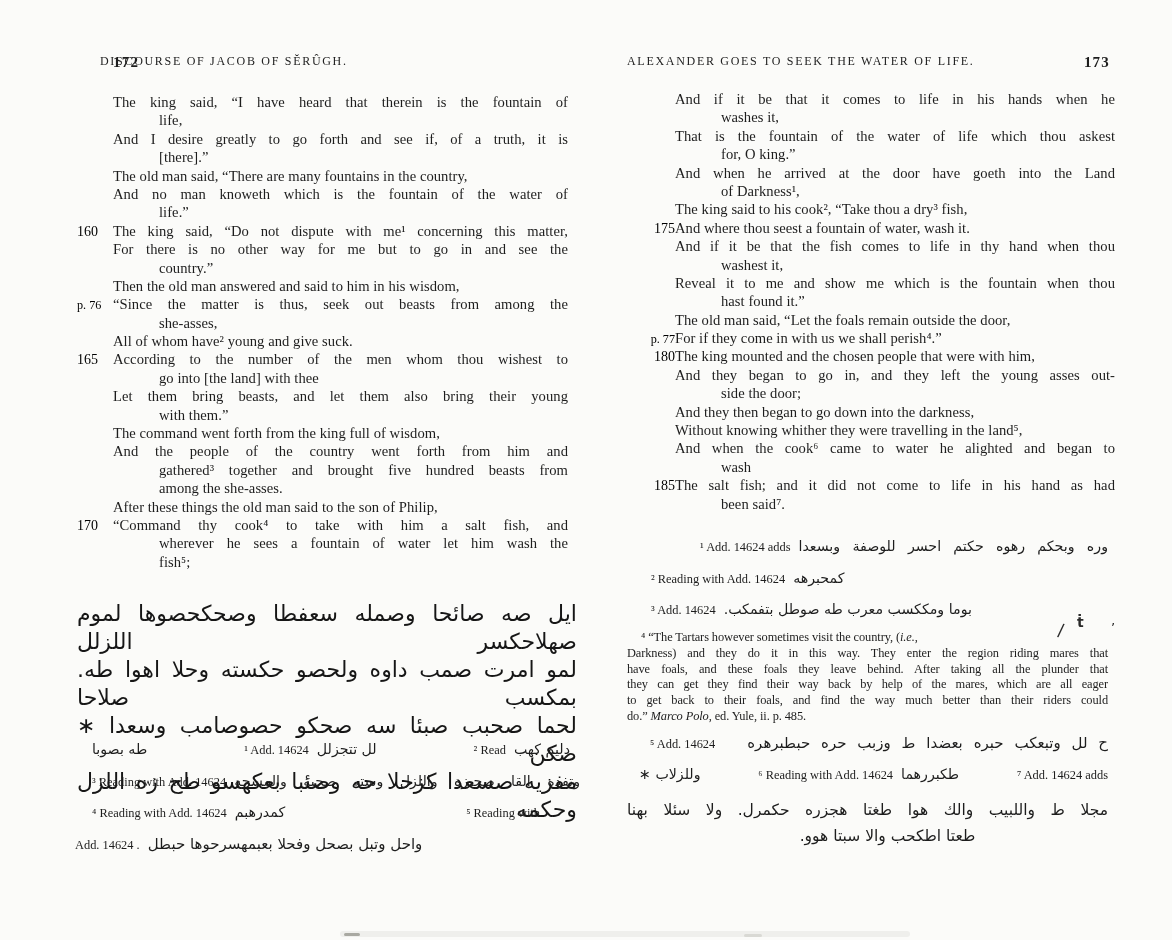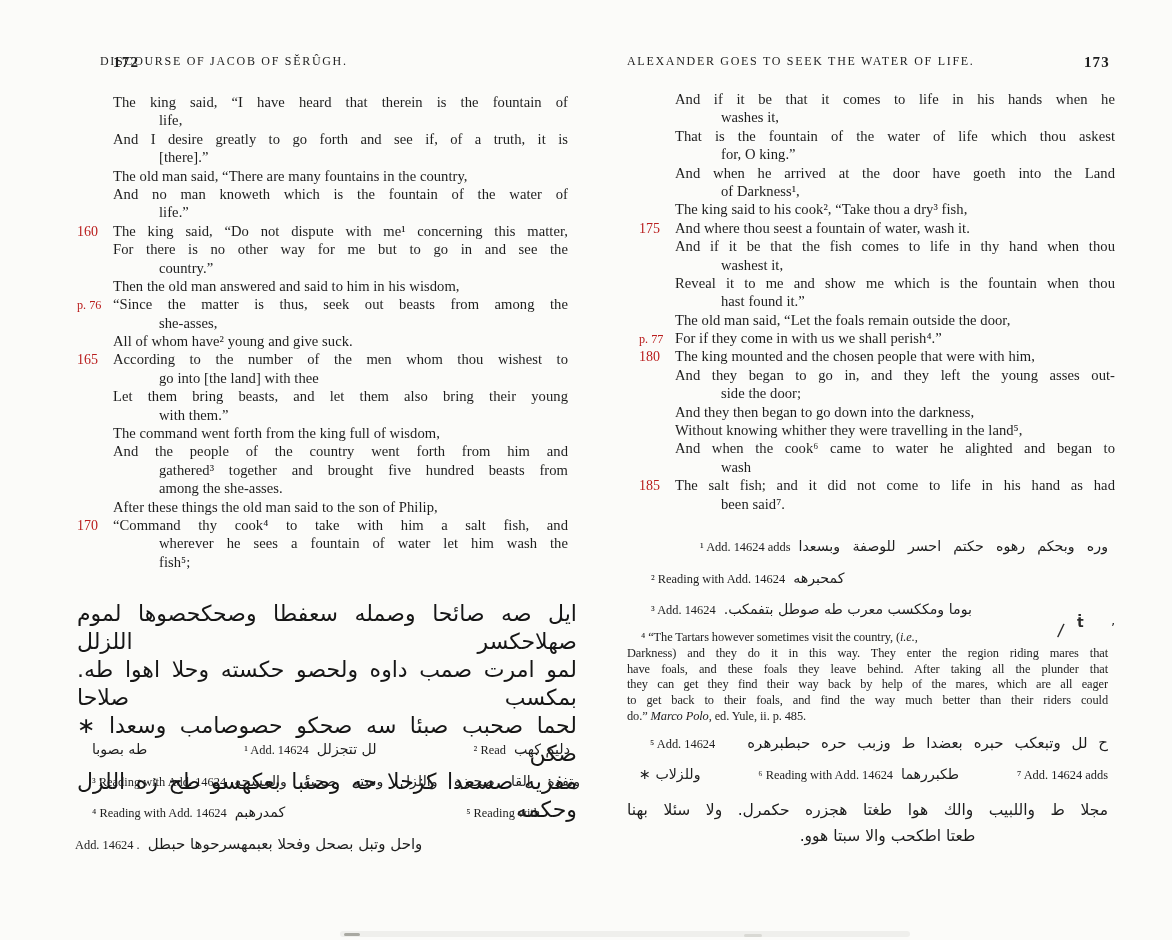--- a/index.html
+++ b/index.html
@@ -17,23 +17,23 @@
   .pgnum{font-size:15px;font-weight:700;letter-spacing:1.2px;position:absolute;top:0;}
   #pageL .pgnum{left:38px;}
   #pageR .pgnum{right:18px;}
   .rtitle{display:block;text-align:left;font-size:12px;font-weight:400;letter-spacing:1.7px;color:#222;}
   #pageL .rtitle{padding-left:25px;}
 
   .verses{position:absolute;left:0;width:100%;}
   #pageL .verses{top:43px;}
   #pageR .verses{top:40px;}
   .row{display:flex;align-items:baseline;height:18.4px;}
-  .gut{font-size:14px;color:#b91c1c;flex-shrink:0;}
+  .gut{font-size:14px;color:#000000;flex-shrink:0;}
   #pageL .gut{flex-basis:38px;padding-left:2px;}
-  #pageR .gut{flex-basis:48px;padding-left:12px;}
+  #pageR .gut{flex-basis:48px;padding-left:12px;text-align:right;}
   .gut.pref{font-size:12.2px;padding-top:2px;}
   .vtext{font-size:14.6px;line-height:18.4px;letter-spacing:0.05px;}
   #pageL .vtext{width:455px;}
   #pageR .vtext{width:440px;}
   .vtext.j{text-align:justify;text-align-last:justify;}
   .vtext.cont{padding-left:46px;}
 
   .syrblock{position:absolute;left:2px;top:550px;width:500px;direction:rtl;}
   .syr{font-family:"DejaVu Sans",sans-serif;}
   .syr-line{font-family:"DejaVu Sans",sans-serif;font-size:22px;line-height:28px;

